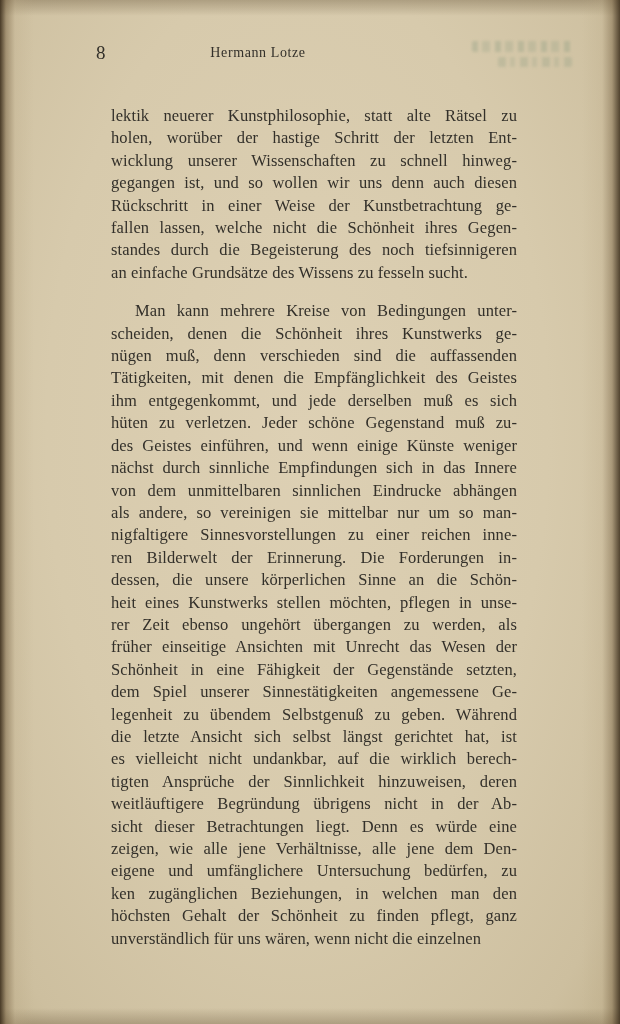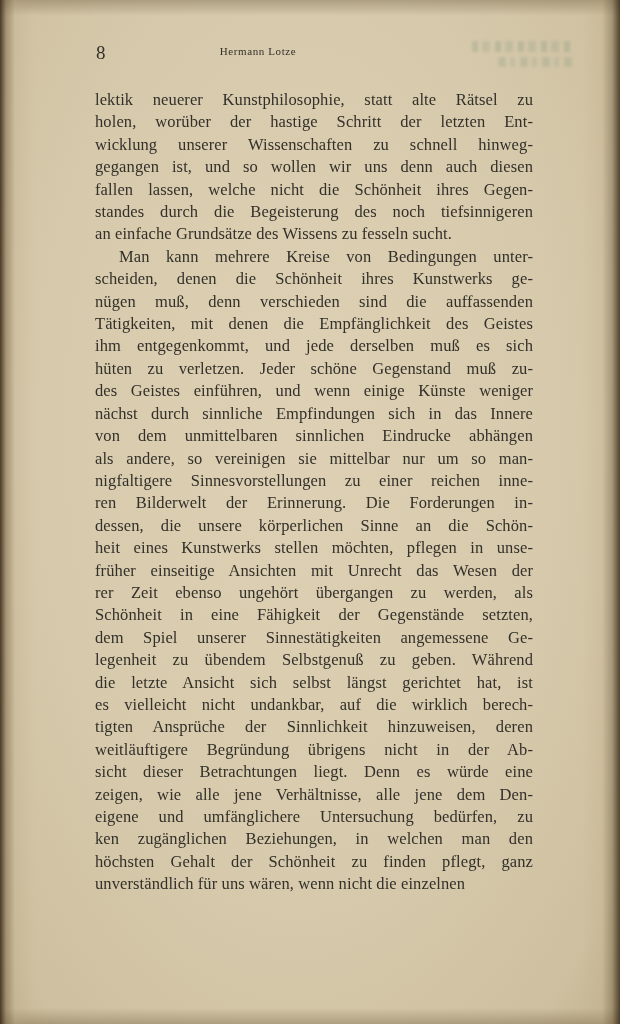--- a/index.html
+++ b/index.html
@@ -27,33 +27,33 @@
     left: 96px;
     font-size: 19px;
     letter-spacing: .5px;
   }
   .running-header {
     position: absolute;
     top: 45px;
     left: 0;
     width: 516px;
     text-align: center;
-    font-size: 11px;
+    font-size: 14px;
     letter-spacing: .6px;
   }
   .page-body {
     position: absolute;
     top: 89px;
     left: 95px;
     width: 438px;
     font-size: 16.5px;
     line-height: 22.4px;
     letter-spacing: .1px;
   }
-  .para { margin: 0; }
+  .para { margin: 16px; }
   .line {
     text-align: justify;
     text-align-last: justify;
     white-space: normal;
   }
   .line.last { text-align-last: left; }
   .line.first-indent { padding-left: 24px; }
   
   .bleed {
     position: absolute;
@@ -84,41 +84,42 @@
   <div class="page-number">8</div>
 
   <div class="running-header">Hermann Lotze</div>
 
   <div class="page-body">
       <div class="para">
         <div class="line">lektik neuerer Kunstphilosophie, statt alte Rätsel zu</div>
         <div class="line">holen, worüber der hastige Schritt der letzten Ent-</div>
         <div class="line">wicklung unserer Wissenschaften zu schnell hinweg-</div>
         <div class="line">gegangen ist, und so wollen wir uns denn auch diesen</div>
+        <div class="line">Rückschritt in einer Weise der Kunstbetrachtung ge-</div>
         <div class="line">fallen lassen, welche nicht die Schönheit ihres Gegen-</div>
         <div class="line">standes durch die Begeisterung des noch tiefsinnigeren</div>
         <div class="line last">an einfache Grundsätze des Wissens zu fesseln sucht.</div>
       </div>
       <div class="para">
         <div class="line first-indent">Man kann mehrere Kreise von Bedingungen unter-</div>
         <div class="line">scheiden, denen die Schönheit ihres Kunstwerks ge-</div>
         <div class="line">nügen muß, denn verschieden sind die auffassenden</div>
         <div class="line">Tätigkeiten, mit denen die Empfänglichkeit des Geistes</div>
         <div class="line">ihm entgegenkommt, und jede derselben muß es sich</div>
         <div class="line">hüten zu verletzen.  Jeder schöne Gegenstand muß zu-</div>
         <div class="line">des Geistes einführen, und wenn einige Künste weniger</div>
         <div class="line">nächst durch sinnliche Empfindungen sich in das Innere</div>
         <div class="line">von dem unmittelbaren sinnlichen Eindrucke abhängen</div>
         <div class="line">als andere, so vereinigen sie mittelbar nur um so man-</div>
         <div class="line">nigfaltigere Sinnesvorstellungen zu einer reichen inne-</div>
         <div class="line">ren Bilderwelt der Erinnerung.  Die Forderungen in-</div>
         <div class="line">dessen, die unsere körperlichen Sinne an die Schön-</div>
         <div class="line">heit eines Kunstwerks stellen möchten, pflegen in unse-</div>
+        <div class="line">rer Zeit ebenso ungehört übergangen zu werden, als</div>
         <div class="line">früher einseitige Ansichten mit Unrecht das Wesen der</div>
-        <div class="line">rer Zeit ebenso ungehört übergangen zu werden, als</div>
         <div class="line">Schönheit in eine Fähigkeit der Gegenstände setzten,</div>
         <div class="line">dem Spiel unserer Sinnestätigkeiten angemessene Ge-</div>
         <div class="line">legenheit zu übendem Selbstgenuß zu geben.  Während</div>
         <div class="line">die letzte Ansicht sich selbst längst gerichtet hat, ist</div>
         <div class="line">es vielleicht nicht undankbar, auf die wirklich berech-</div>
         <div class="line">tigten Ansprüche der Sinnlichkeit hinzuweisen, deren</div>
         <div class="line">weitläuftigere Begründung übrigens nicht in der Ab-</div>
         <div class="line">sicht dieser Betrachtungen liegt.  Denn es würde eine</div>
         <div class="line">zeigen, wie alle jene Verhältnisse, alle jene dem Den-</div>
         <div class="line">eigene und umfänglichere Untersuchung bedürfen, zu</div>

